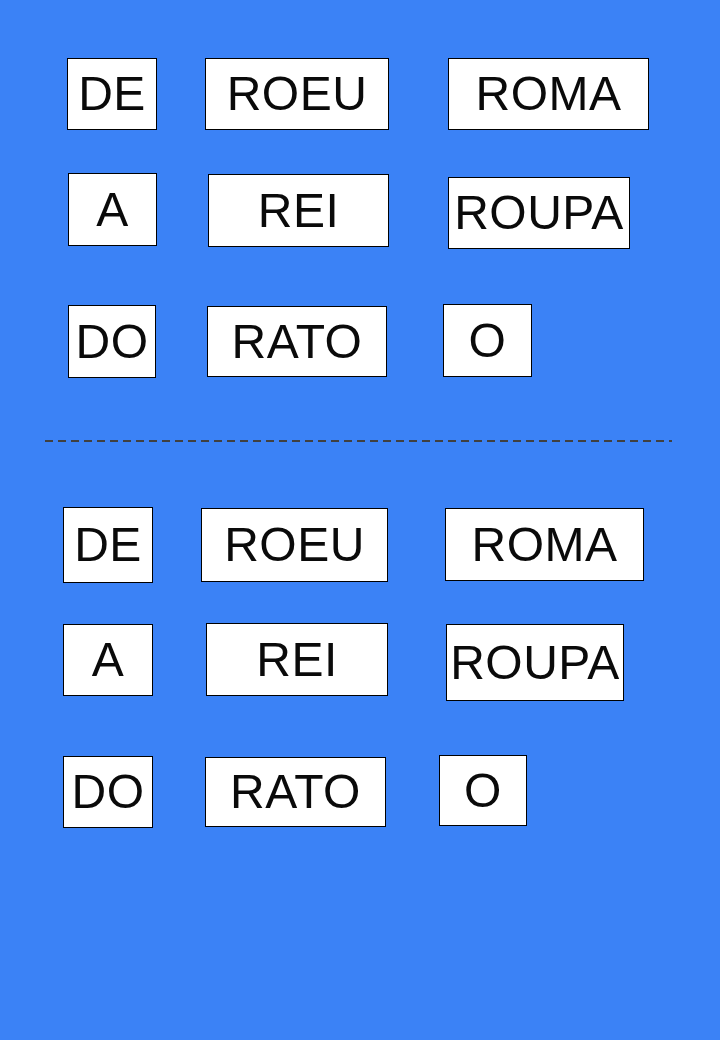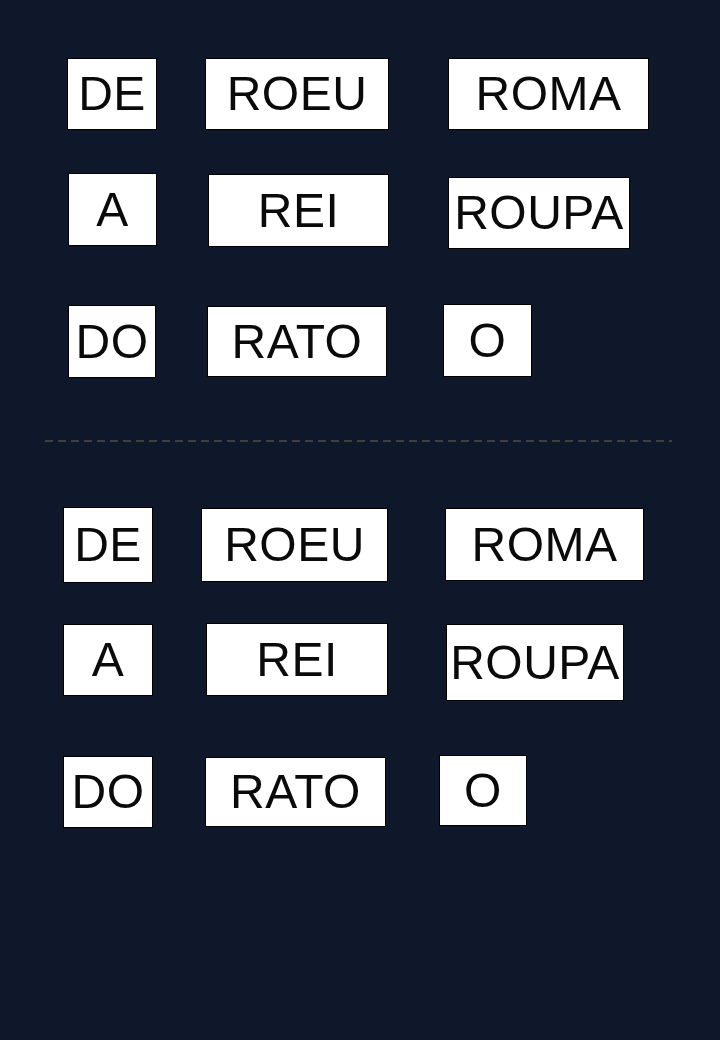--- a/index.html
+++ b/index.html
@@ -4,21 +4,21 @@
 <style>
   html, body {
     margin: 0;
     padding: 0;
     background: #ffffff;
   }
   .page {
     position: relative;
     width: 720px;
     height: 1040px;
-    background: #0f172a;
+    background: #3b82f6;
     overflow: hidden;
     font-family: "Liberation Sans", "DejaVu Sans", sans-serif;
   }
   .section {
     position: absolute;
     left: 0;
     top: 0;
     width: 720px;
     height: 1040px;
     pointer-events: none;

